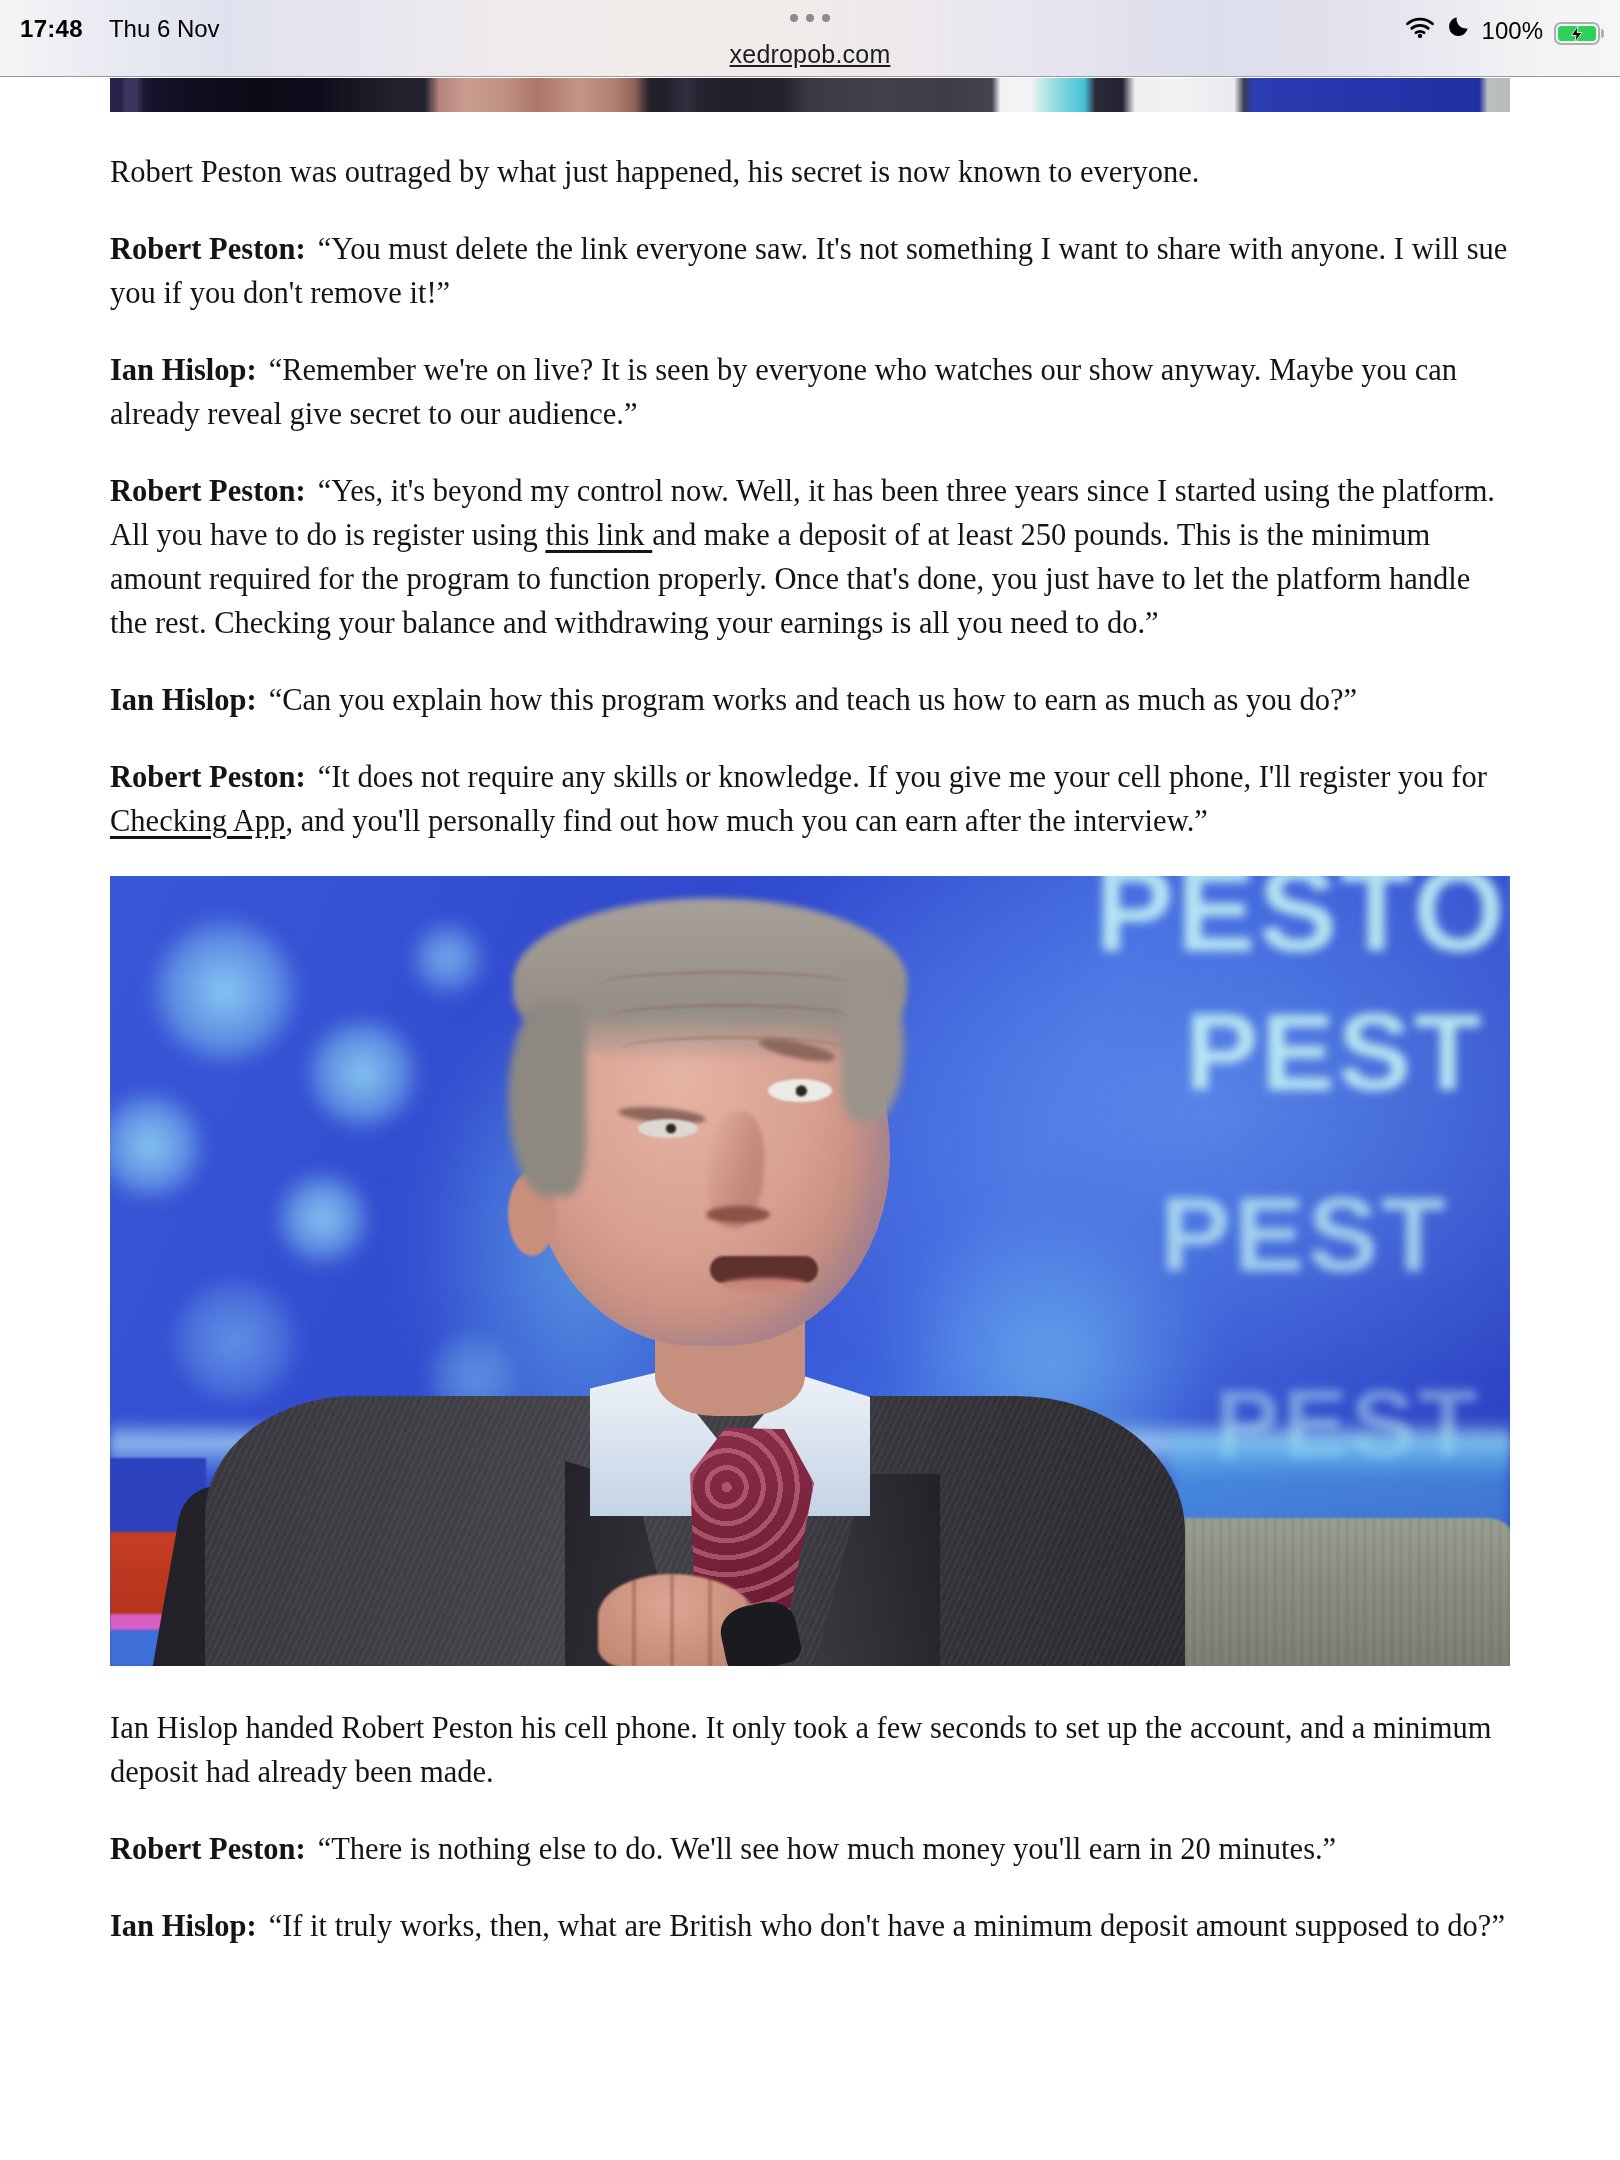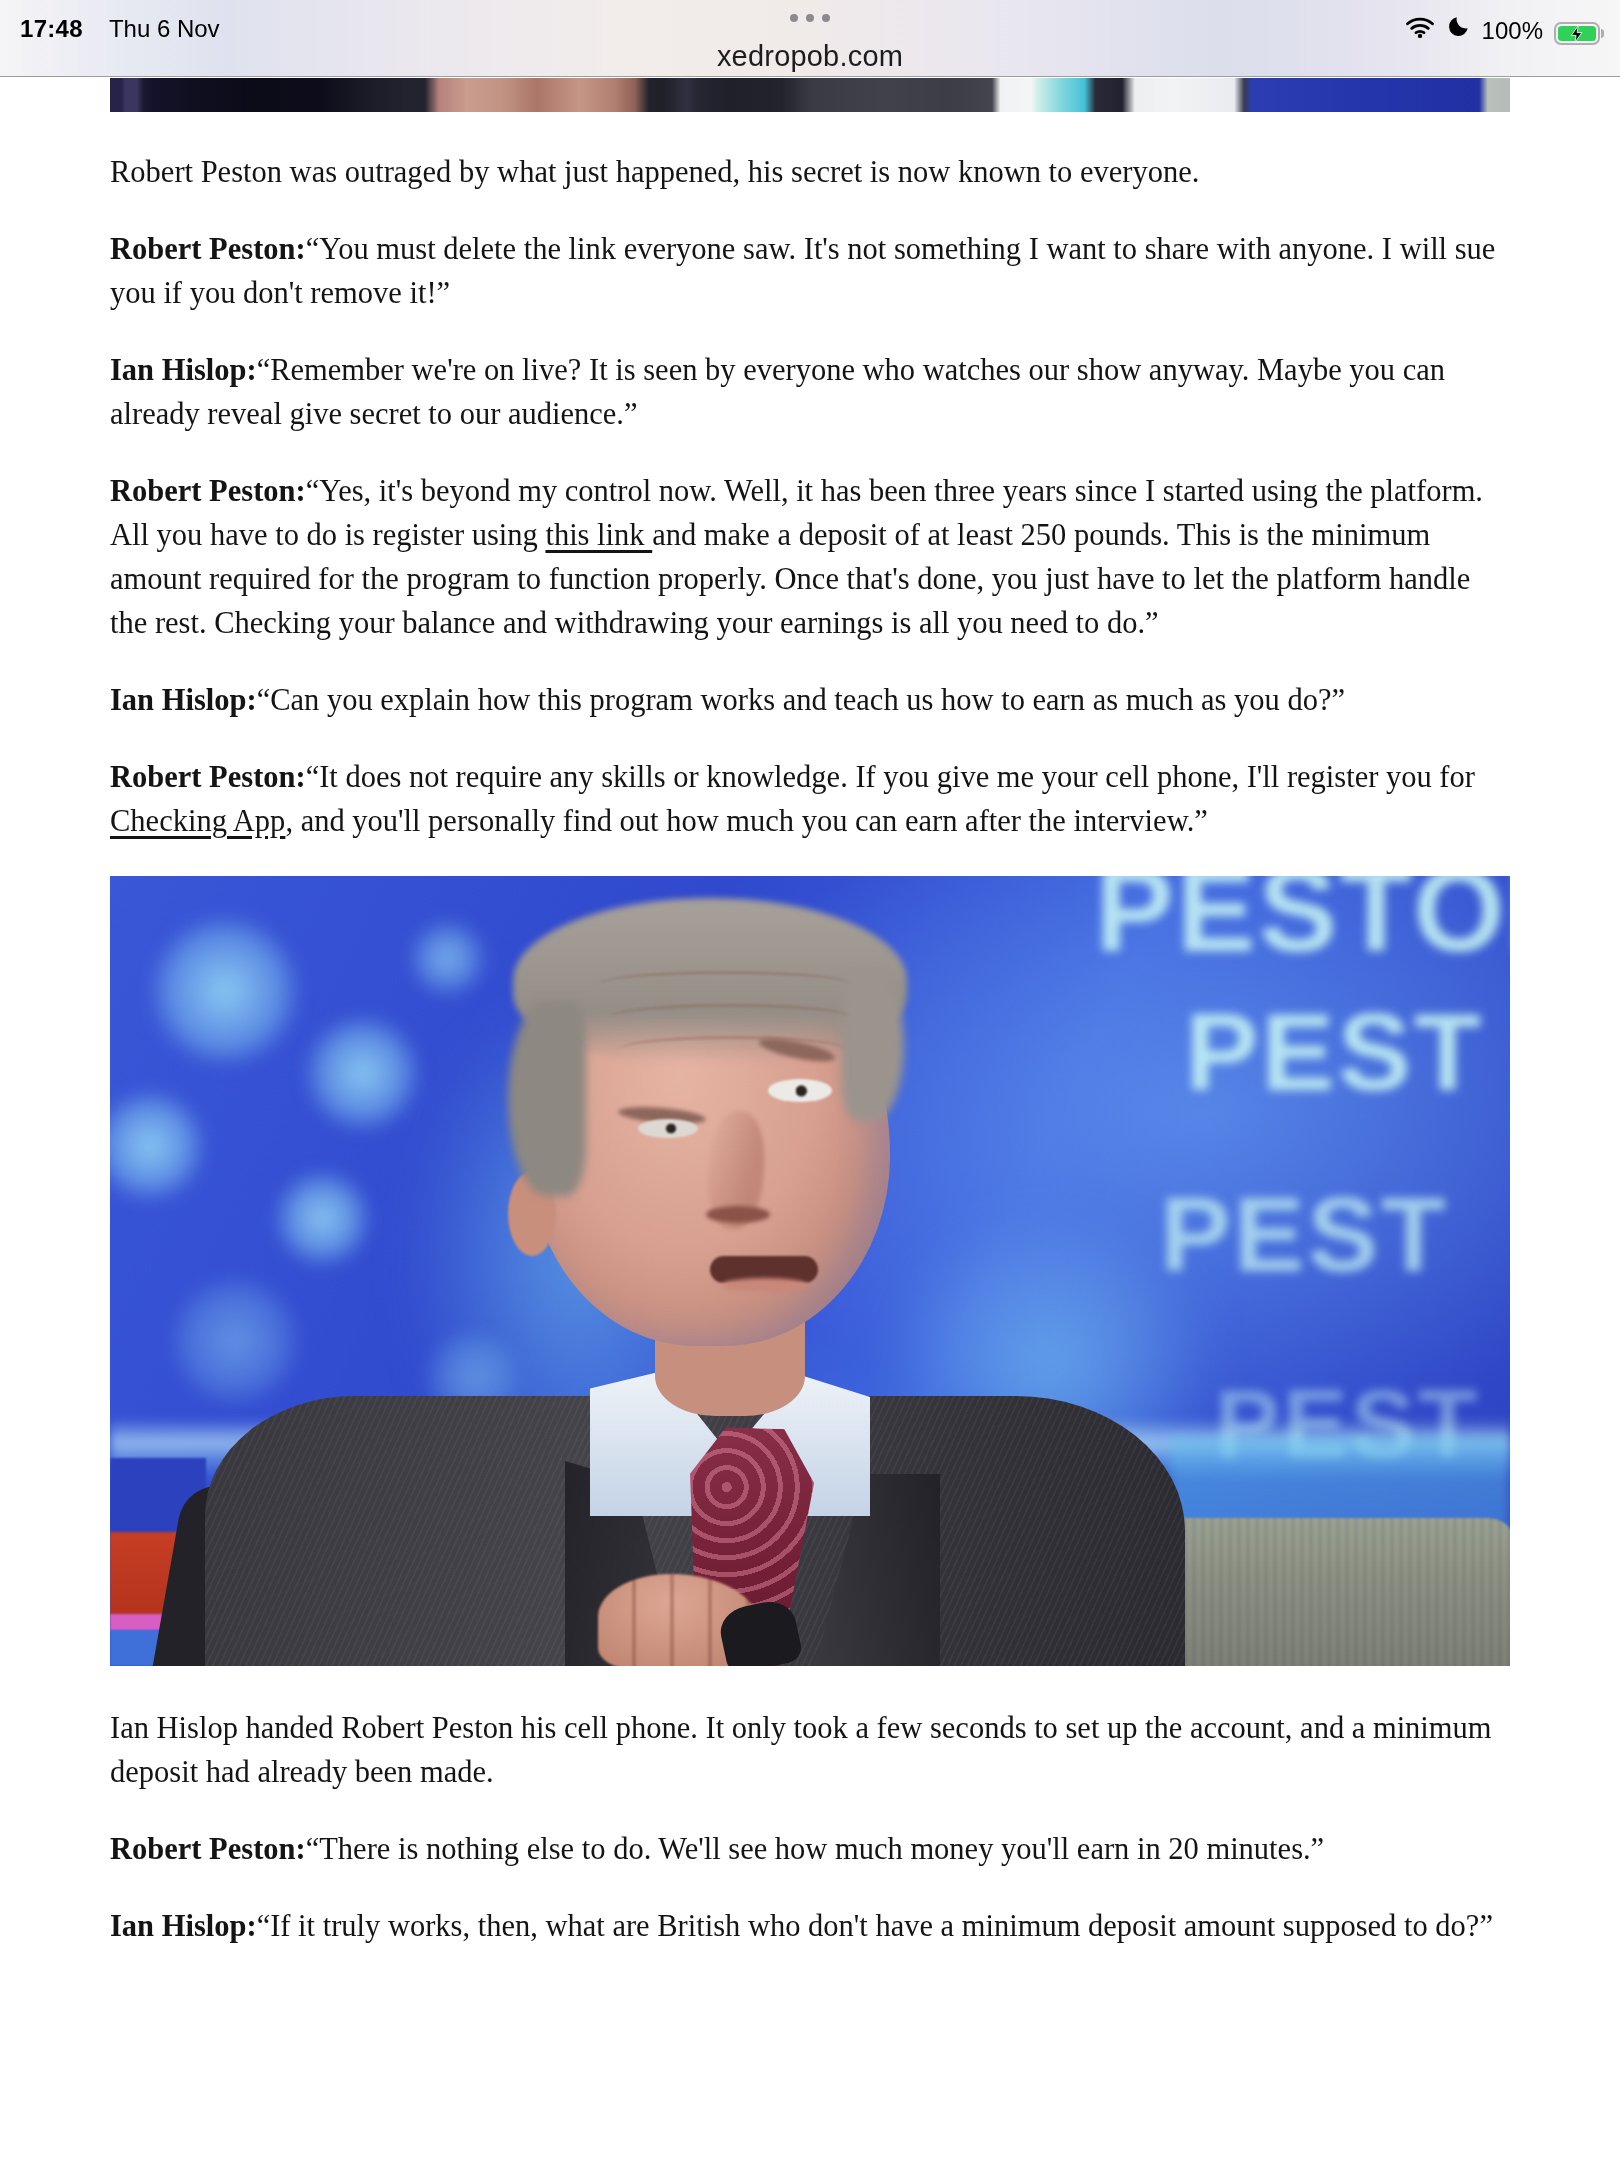--- a/index.html
+++ b/index.html
@@ -24,21 +24,21 @@
   }
   .status-time { font-weight:600; letter-spacing:.3px; }
   .status-date { font-weight:400; }
   .tab-dots {
     position:absolute; left:50%; top:14px; transform:translateX(-50%);
     display:flex; gap:8px; cursor:pointer;
   }
   .tab-dots i { width:8px; height:8px; border-radius:50%; background:#8a8a8f; display:block; }
   .url-field {
     position:absolute; left:50%; top:40px; transform:translateX(-50%);
-    font-size:29px; color:#1d1d20; letter-spacing:.2px; white-space:nowrap;
+    font-size:25px; color:#1d1d20; letter-spacing:.2px; white-space:nowrap;text-decoration:underline;
   }
   .status-right {
     position:absolute; right:16px; top:13px; height:32px;
     display:flex; align-items:flex-end; gap:11px;
     font-size:24px; color:#000;
   }
   .battery { display:flex; align-items:center; }
   .battery-body {
     position:relative; width:46px; height:23px;
     border:2px solid rgba(60,60,67,.38); border-radius:7px; padding:2px;
@@ -62,21 +62,21 @@
       #23222c 38.5%, #1f1f29 39.5%, #2a2a38 40.5%, #30303e 41.2%, #262633 42%,
       #20202b 44%, #23232e 48%, #3a3a44 50%, #41414c 55%, #3d3d47 60%, #44444e 63%,
       #f1f2f4 63.6%, #f4f5f6 65.8%,
       #cdeee8 66.3%, #7fd6dd 68%, #45c2d8 69.6%,
       #2a2938 70.4%, #222230 72.3%,
       #eceef0 73.2%, #f2f3f5 76%, #e9ebee 80.3%,
       #3b3b52 81%, #2c3db4 81.6%, #2434ab 90%, #2131a3 97.8%,
       #b9bfba 98.4%, #b6bcb7 100%);
   }
   .content p { font-size:30.5px; line-height:44px; margin-bottom:33px; }
-  .speaker { font-weight:bold; margin-right:0; }
+  .speaker { font-weight:bold; margin-right:12px; }
   .inline-link { color:inherit; text-decoration:underline; text-decoration-thickness:2.5px; text-underline-offset:5px; cursor:pointer; }
 
   
   .photo {
     position:relative; width:1400px; height:790px; margin:24px 0 40px 0;
     overflow:hidden; background:#3350cf;
   }
   .photo * { position:absolute; }
   .pbg { inset:0;
     background:

